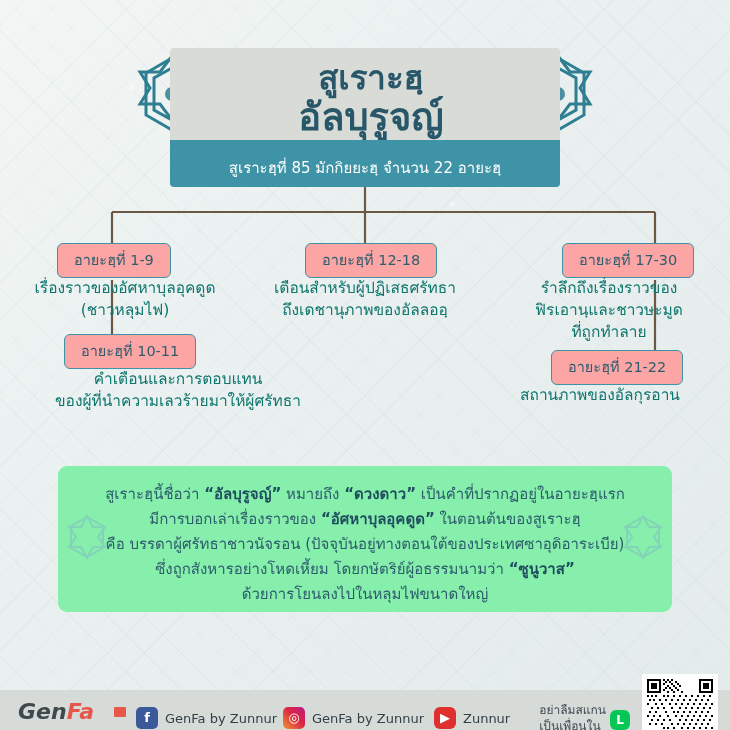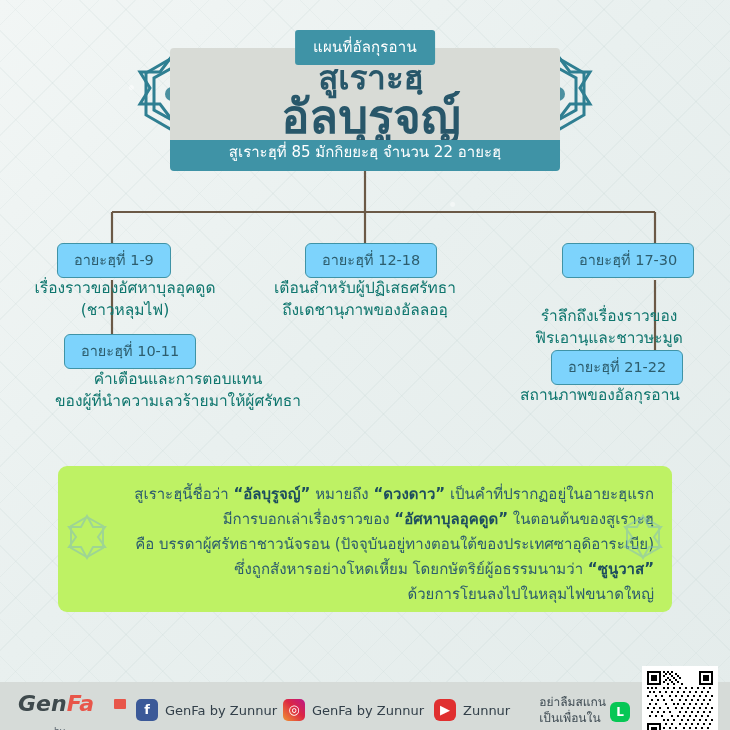--- a/index.html
+++ b/index.html
@@ -53,79 +53,79 @@
     background:#d8dbd6;
     border-radius:4px;
     text-align:center;
     padding-top:10px;
     padding-left:12px;
   }
   .title-line1{
     color:#28576a; font-size:33px; line-height:40px; font-weight:bold;
   }
   .title-line2{
-    color:#28576a; font-size:47px; line-height:46px; font-weight:bold;
+    color:#28576a; font-size:38px; line-height:46px; font-weight:bold;
     margin-top:-4px;
   }
   .subtitle-bar{
     position:absolute; left:50%; transform:translateX(-50%);
     top:140px; width:390px;
     background:#3f93a6; color:#ffffff;
     font-size:15px; text-align:center;
-    padding:0 0 7px;
+    padding:16px 0 7px;
     border-radius:0 0 4px 4px;
   }
   .orn{
     position:absolute; top:52px; width:96px; height:84px;
   }
   .orn.left{ left:124px; }
   .orn.right{ right:124px; }
 
   
   #lines{ position:absolute; left:0; top:0; width:730px; height:730px; pointer-events:none; }
 
   
   .pill{
     position:absolute;
-    background:#7dd3fc;
+    background:#fca5a5;
     border:1.6px solid #3f93a6;
     border-radius:6px;
     color:#2d5d6d;
     font-size:14.5px;
     padding:4px 16px 6px;
     white-space:nowrap;
   }
   .desc{
     position:absolute;
     color:#0f766e;
     font-size:15.5px;
     line-height:22px;
   }
   .desc.c{ text-align:center; }
 
   
   #summary{
     position:absolute; left:58px; top:466px;
     width:614px; height:146px;
-    background:#bef264;
+    background:#86efac;
     border-radius:9px;
     color:#2d5d6d;
     font-size:15px;
     line-height:25px;
-    text-align:right;
+    text-align:center;
     padding:16px 18px 0;
   }
   #summary .hl{ color:#1d4d5e; font-weight:bold; }
   .sum-orn{ position:absolute; width:46px; height:46px; opacity:.5; }
   .sum-orn.l{ left:6px; top:48px; }
   .sum-orn.r{ right:6px; top:48px; }
 
   
   #footer{
-    position:absolute; left:0; bottom:0; width:730px; height:48px;
+    position:absolute; left:0; bottom:0; width:730px; height:40px;
     background:#d6dbd8;
   }
   #footer-inner{
     position:relative; width:730px; height:58px;
   }
   .logo{
     position:absolute; left:18px; top:9px;
     color:#333333; font-weight:bold; font-size:22px;
     font-style:italic;
   }
@@ -203,39 +203,38 @@
     <g fill="#2f7f92" opacity=".85">
         <circle cx="48" cy="42" r="7"></circle>
       </g>
   </svg>
 
   <div class="title-block">
     <div class="title-line1">สูเราะฮฺ</div>
     <div class="title-line2">อัลบุรูจญ์</div>
   </div>
 
-  <div class="ribbon">แผนที่อัลกุรอาน</div>
 
   <div class="subtitle-bar">สูเราะฮฺที่ 85 มักกิยยะฮฺ จำนวน 22 อายะฮฺ</div>
 </div>
 
 <div class="pill" style="left:57px; top:243px;">อายะฮฺที่ 1-9</div>
 <div class="desc c" style="left:30px; top:277px; width:190px;">
   <div>เรื่องราวของอัศหาบุลอุคดูด</div>
   <div>(ชาวหลุมไฟ)</div>
 </div>
 
 <div class="pill" style="left:305px; top:243px;">อายะฮฺที่ 12-18</div>
 <div class="desc c" style="left:252px; top:277px; width:226px;">
   <div>เตือนสำหรับผู้ปฏิเสธศรัทธา</div>
   <div>ถึงเดชานุภาพของอัลลออฺ</div>
 </div>
 
 <div class="pill" style="left:562px; top:243px;">อายะฮฺที่ 17-30</div>
-<div class="desc c" style="left:509px; top:277px; width:200px;margin-top:28px;">
+<div class="desc c" style="left:509px; top:277px; width:200px;">
   <div>รำลึกถึงเรื่องราวของ</div>
   <div>ฟิรเอานฺและชาวษะมูด</div>
   <div>ที่ถูกทำลาย</div>
 </div>
 
 <div class="pill" style="left:64px; top:334px;">อายะฮฺที่ 10-11</div>
 <div class="desc c" style="left:18px; top:368px; width:320px;">
   <div>คำเตือนและการตอบแทน</div>
   <div>ของผู้ที่นำความเลวร้ายมาให้ผู้ศรัทธา</div>
 </div>

